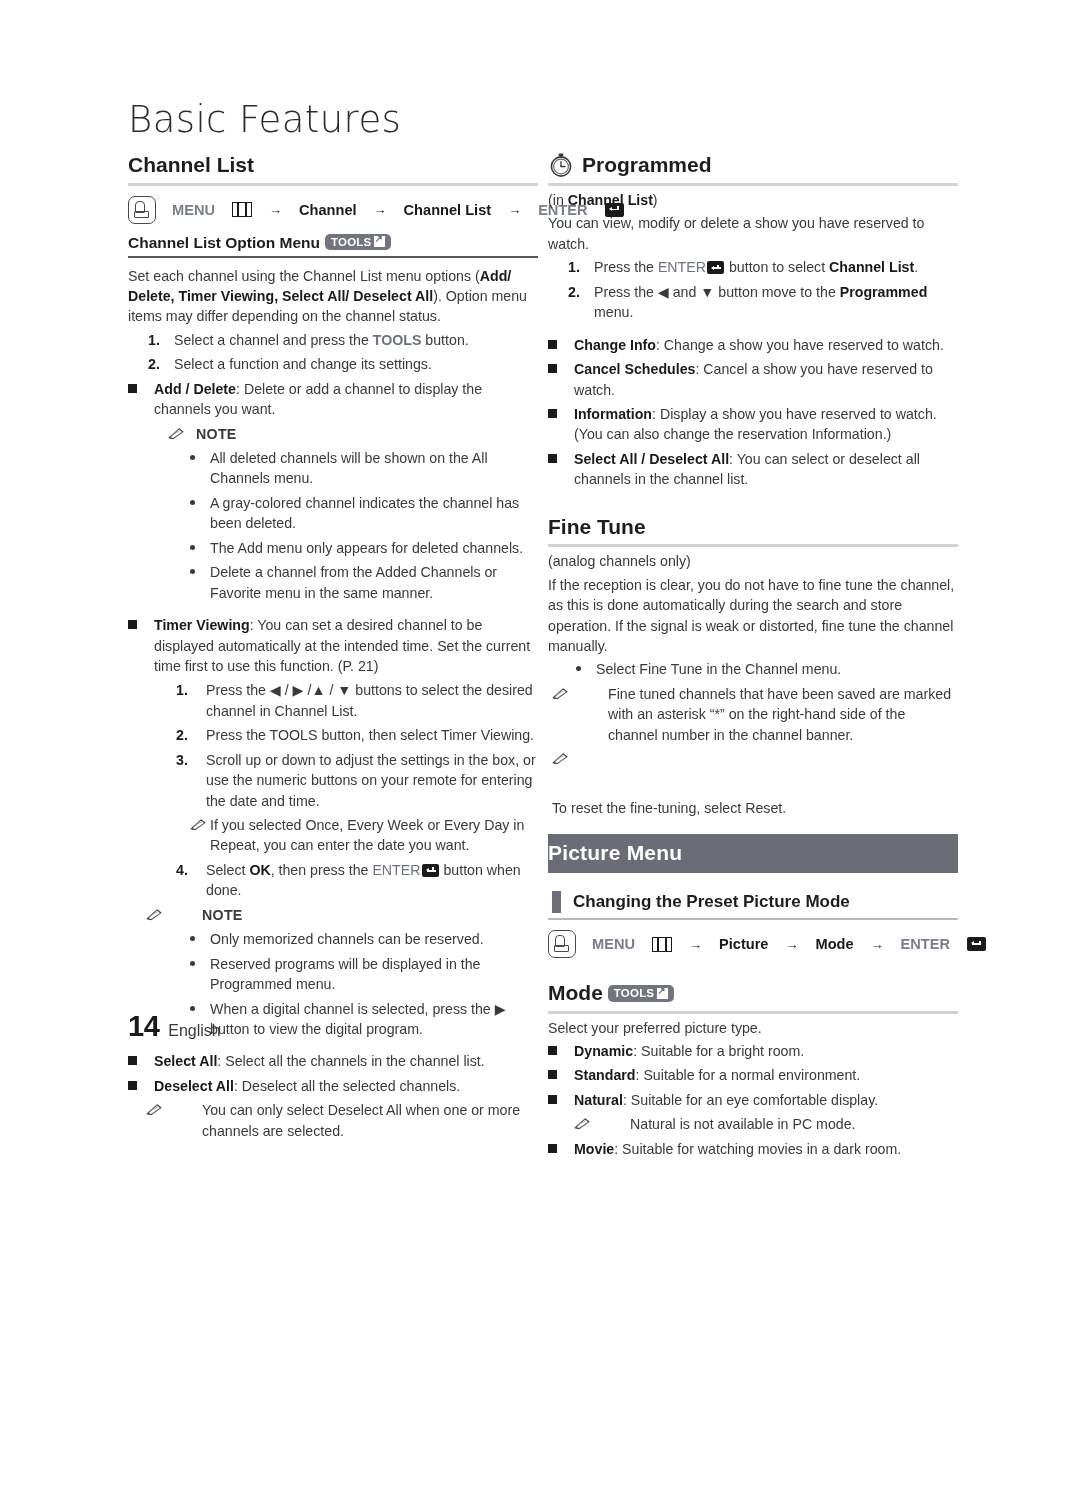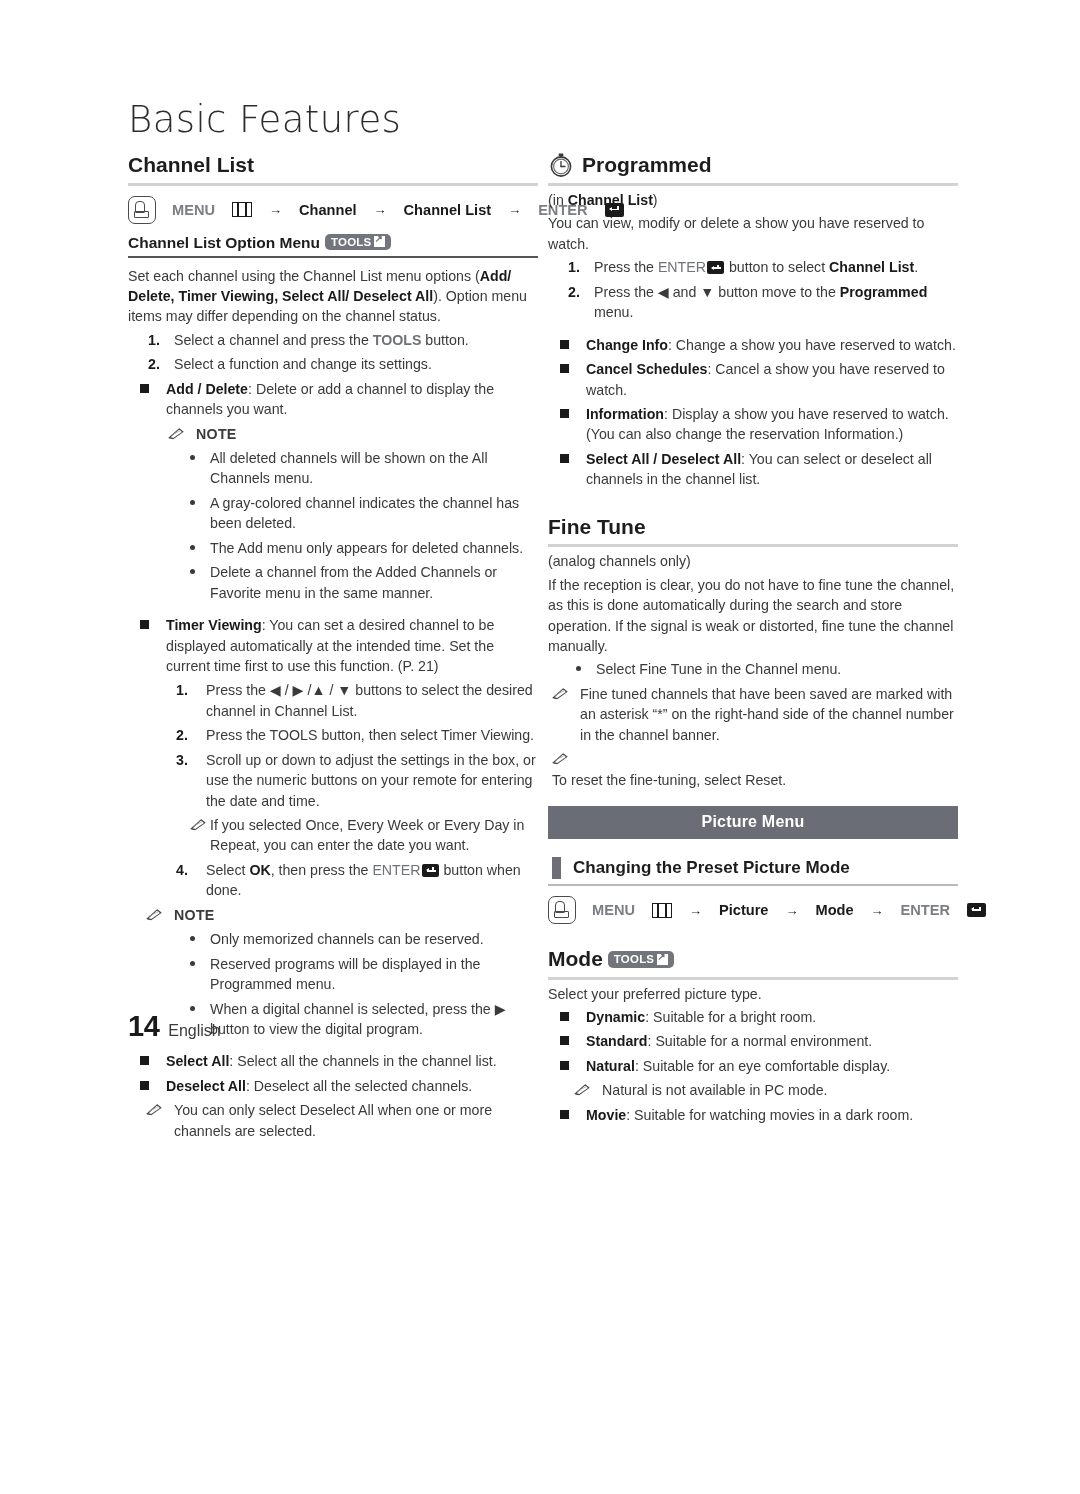--- a/index.html
+++ b/index.html
@@ -108,26 +108,26 @@
     font-size: 14.2px;
     line-height: 1.44;
     color: #3a3a3a;
   }
 
   
   .lvl-num   { margin-left: 20px; }
   .lvl-num .mk { width: 26px; font-weight: bold; color: #1a1a1a; }
 
   .lvl-sq .mk { width: 26px; }
-  .lvl-sq      { margin-left: 12px; }
+  .lvl-sq      { margin-left: 0px; }
 
   .lvl-note    { margin-left: 40px; }
   .lvl-note .mk{ width: 28px; }
 
-  .lvl-note2   { margin-left: 18px; }
+  .lvl-note2   { margin-left: 18px; gap: 28px; }
   .lvl-note2 .mk{ width: 28px; }
 
   .lvl-bul     { margin-left: 62px; }
   .lvl-bul .mk { width: 20px; }
 
   .lvl-bul2    { margin-left: 28px; }
   .lvl-bul2 .mk{ width: 20px; }
 
   .lvl-num2    { margin-left: 48px; }
   .lvl-num2 .mk{ width: 30px; font-weight: bold; color: #1a1a1a; }
@@ -277,23 +277,22 @@
   
   .ico-stopwatch {
     width: 26px; height: 26px;
     flex: 0 0 auto;
     margin-right: 8px;
   }
   
   .menu-banner {
     background: #6b6d76;
     color: #ffffff;
-    font-size: 16px;
-    font-weight: bold;
-    text-align: center;
+    font-size: 21px;
+    font-weight: bold;
     padding: 7px 0 8px 0;
     margin: 16px 0 18px 0;
     letter-spacing: 0.2px;
   }
   
   .ico-pencil {
     display: inline-block;
     width: 17px; height: 13px;
     vertical-align: -1px;
   }

